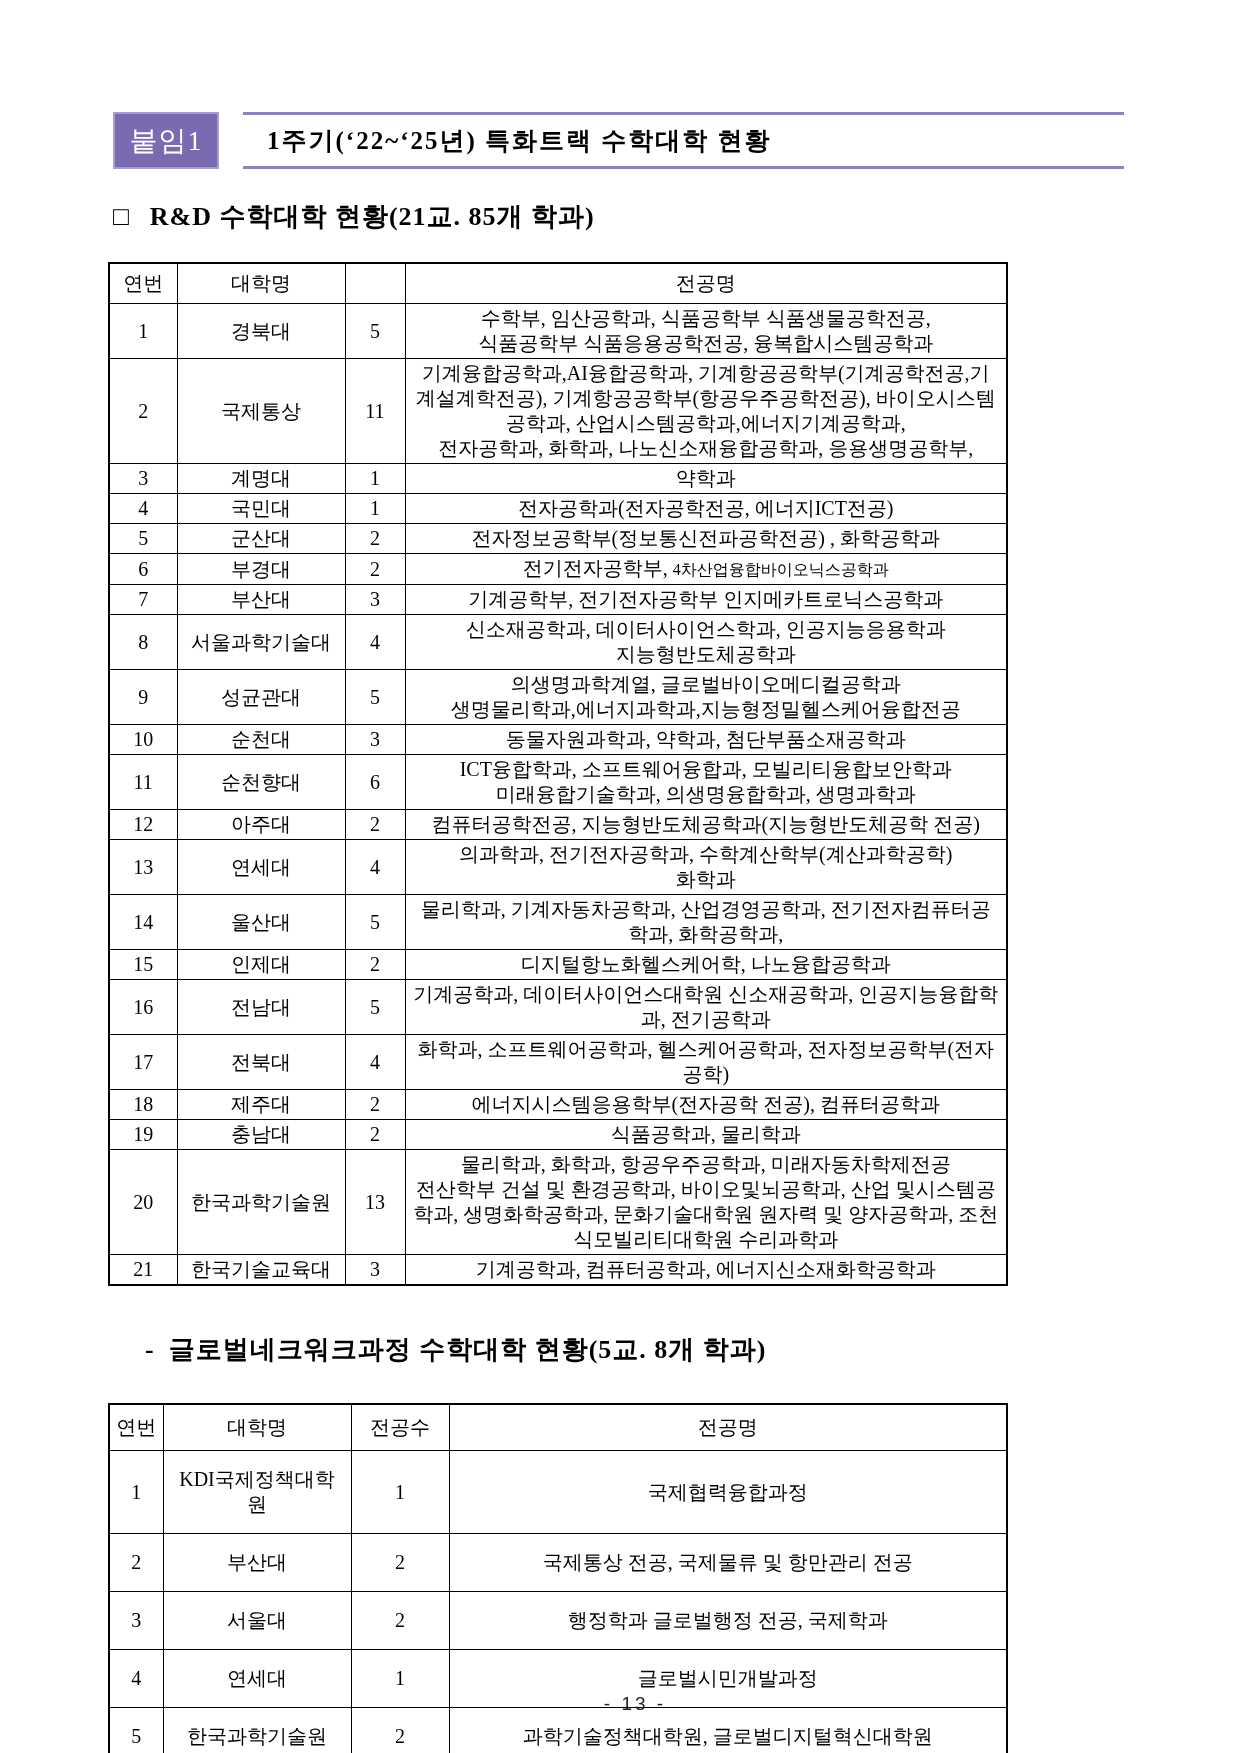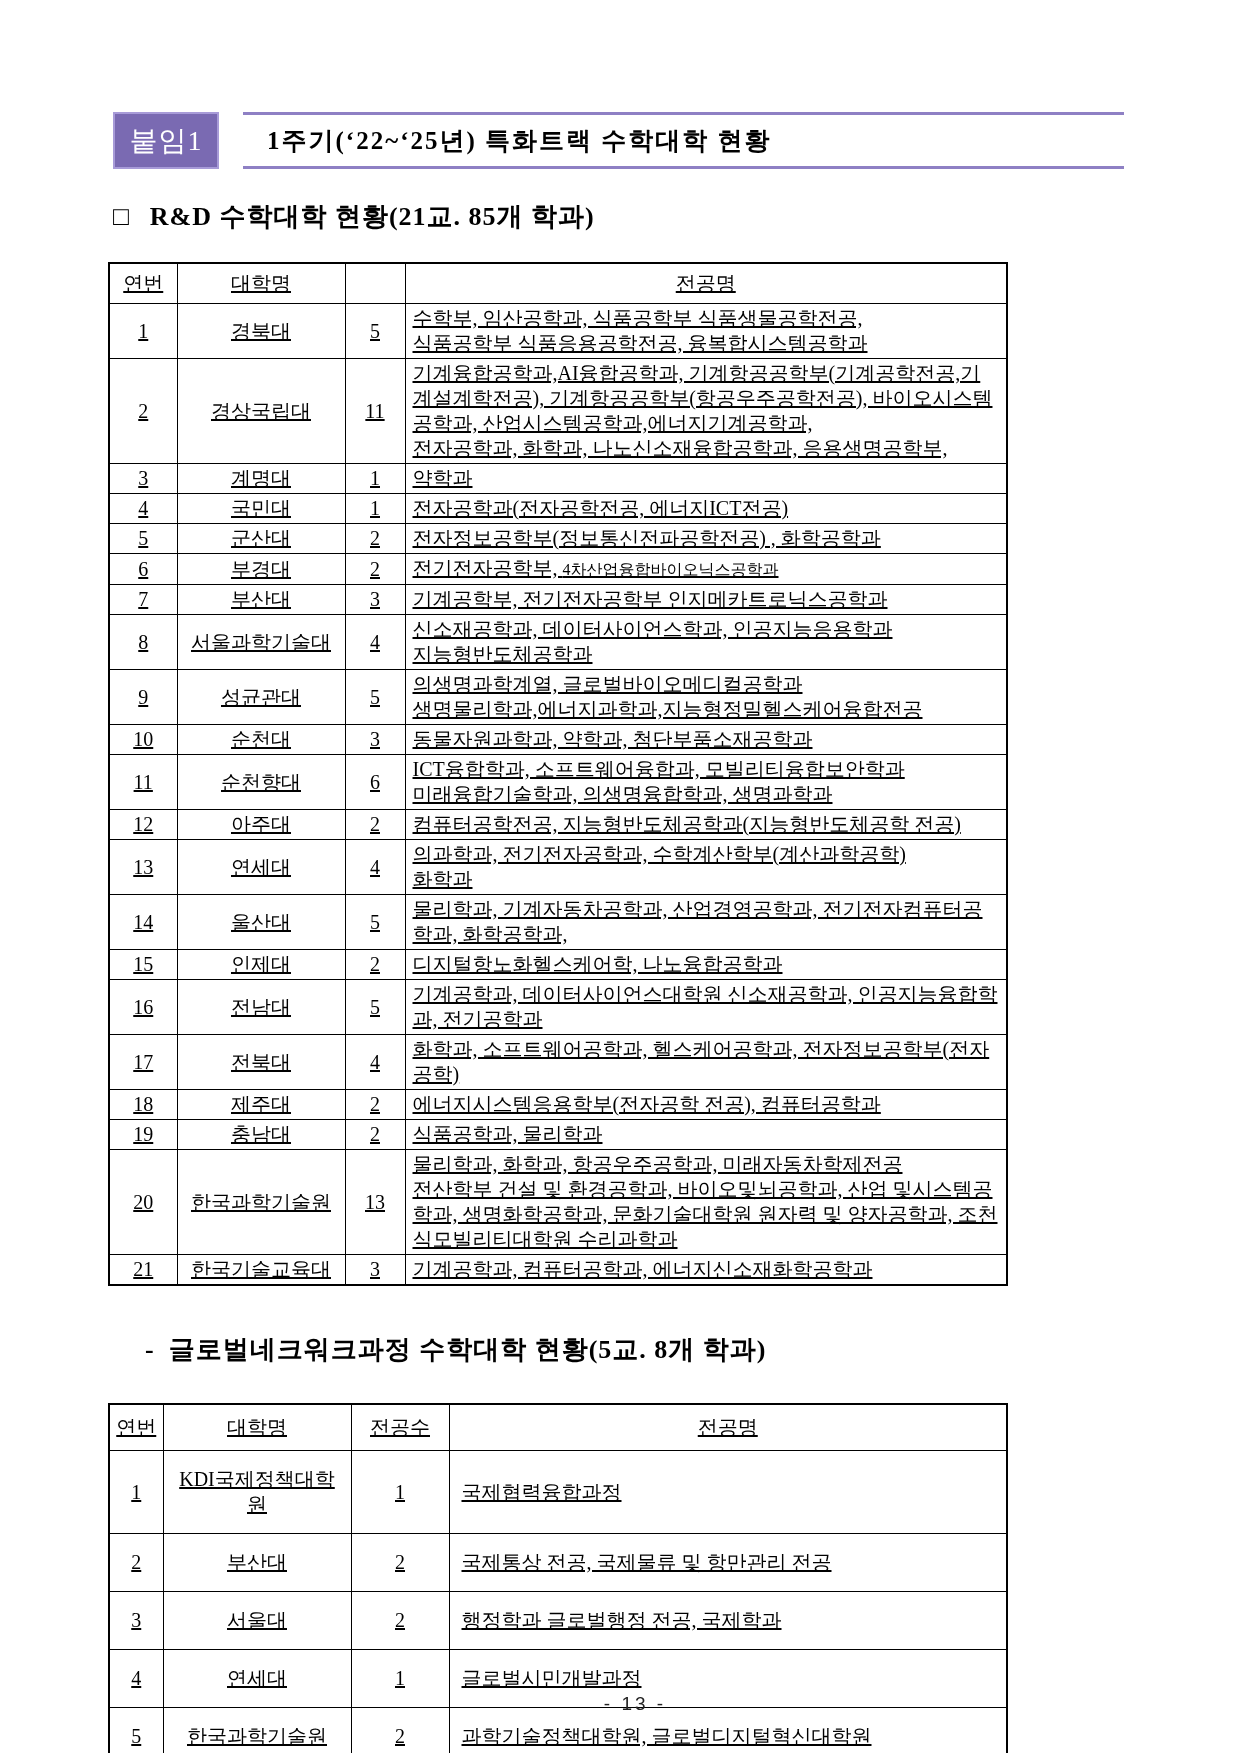--- a/index.html
+++ b/index.html
@@ -22,25 +22,25 @@
     font-size:25px;font-weight:700;letter-spacing:2px;
   }
   
   .sec1{margin:30px 0 16px 113px;font-size:26px;font-weight:700;letter-spacing:1px;}
   .sec1 .marker{margin-right:20px;font-weight:400;}
   .sec2{margin:46px 0 16px 145px;font-size:26px;font-weight:700;letter-spacing:1px;}
   .sec2 .marker{margin-right:14px;}
   
   table{border-collapse:collapse;margin:28px 0 0 108px;width:898px;
         font-size:20px;line-height:25px;table-layout:fixed;}
-  table{border:2px solid #000;text-decoration:underline;}
+  table{border:2px solid #000;}
   th,td{border:1px solid #000;padding:2px 4px;vertical-align:middle;box-sizing:border-box;}
   th{font-weight:400;text-align:center;padding:7px 4px;}
   td.c{text-align:center;}
-  td.majors{text-align:left;padding:2px 7px;word-break:break-all;white-space:pre-line;}
+  td.majors{text-align:center;padding:2px 7px;word-break:break-all;white-space:pre-line;}
   .small{font-size:16px;}
   
   .t1 col.c1{width:68px;}  .t1 col.c2{width:168px;}
   .t1 col.c3{width:60px;}  .t1 col.c4{width:602px;}
   
   .t2{margin-top:36px;}
   .t2 col.c1{width:54px;}  .t2 col.c2{width:188px;}
   .t2 col.c3{width:98px;}  .t2 col.c4{width:558px;}
   .t2 th{padding:10px 4px;}
   .t2 td{padding:16px 6px;}
@@ -84,21 +84,21 @@
     <tbody>
         <tr>
           <td class="c">1</td>
           <td class="c">경북대</td>
           <td class="c">5</td>
           <td class="majors"><span>수학부, 임산공학과, 식품공학부 식품생물공학전공,
 식품공학부 식품응용공학전공, 융복합시스템공학과</span></td>
         </tr>
         <tr>
           <td class="c">2</td>
-          <td class="c">경상국립대</td>
+          <td class="c">국제통상</td>
           <td class="c">11</td>
           <td class="majors"><span>기계융합공학과,AI융합공학과, 기계항공공학부(기계공학전공,기계설계학전공), 기계항공공학부(항공우주공학전공), 바이오시스템공학과, 산업시스템공학과,에너지기계공학과,
 전자공학과, 화학과, 나노신소재융합공학과, 응용생명공학부,</span></td>
         </tr>
         <tr>
           <td class="c">3</td>
           <td class="c">계명대</td>
           <td class="c">1</td>
           <td class="majors"><span>약학과</span></td>
         </tr>

